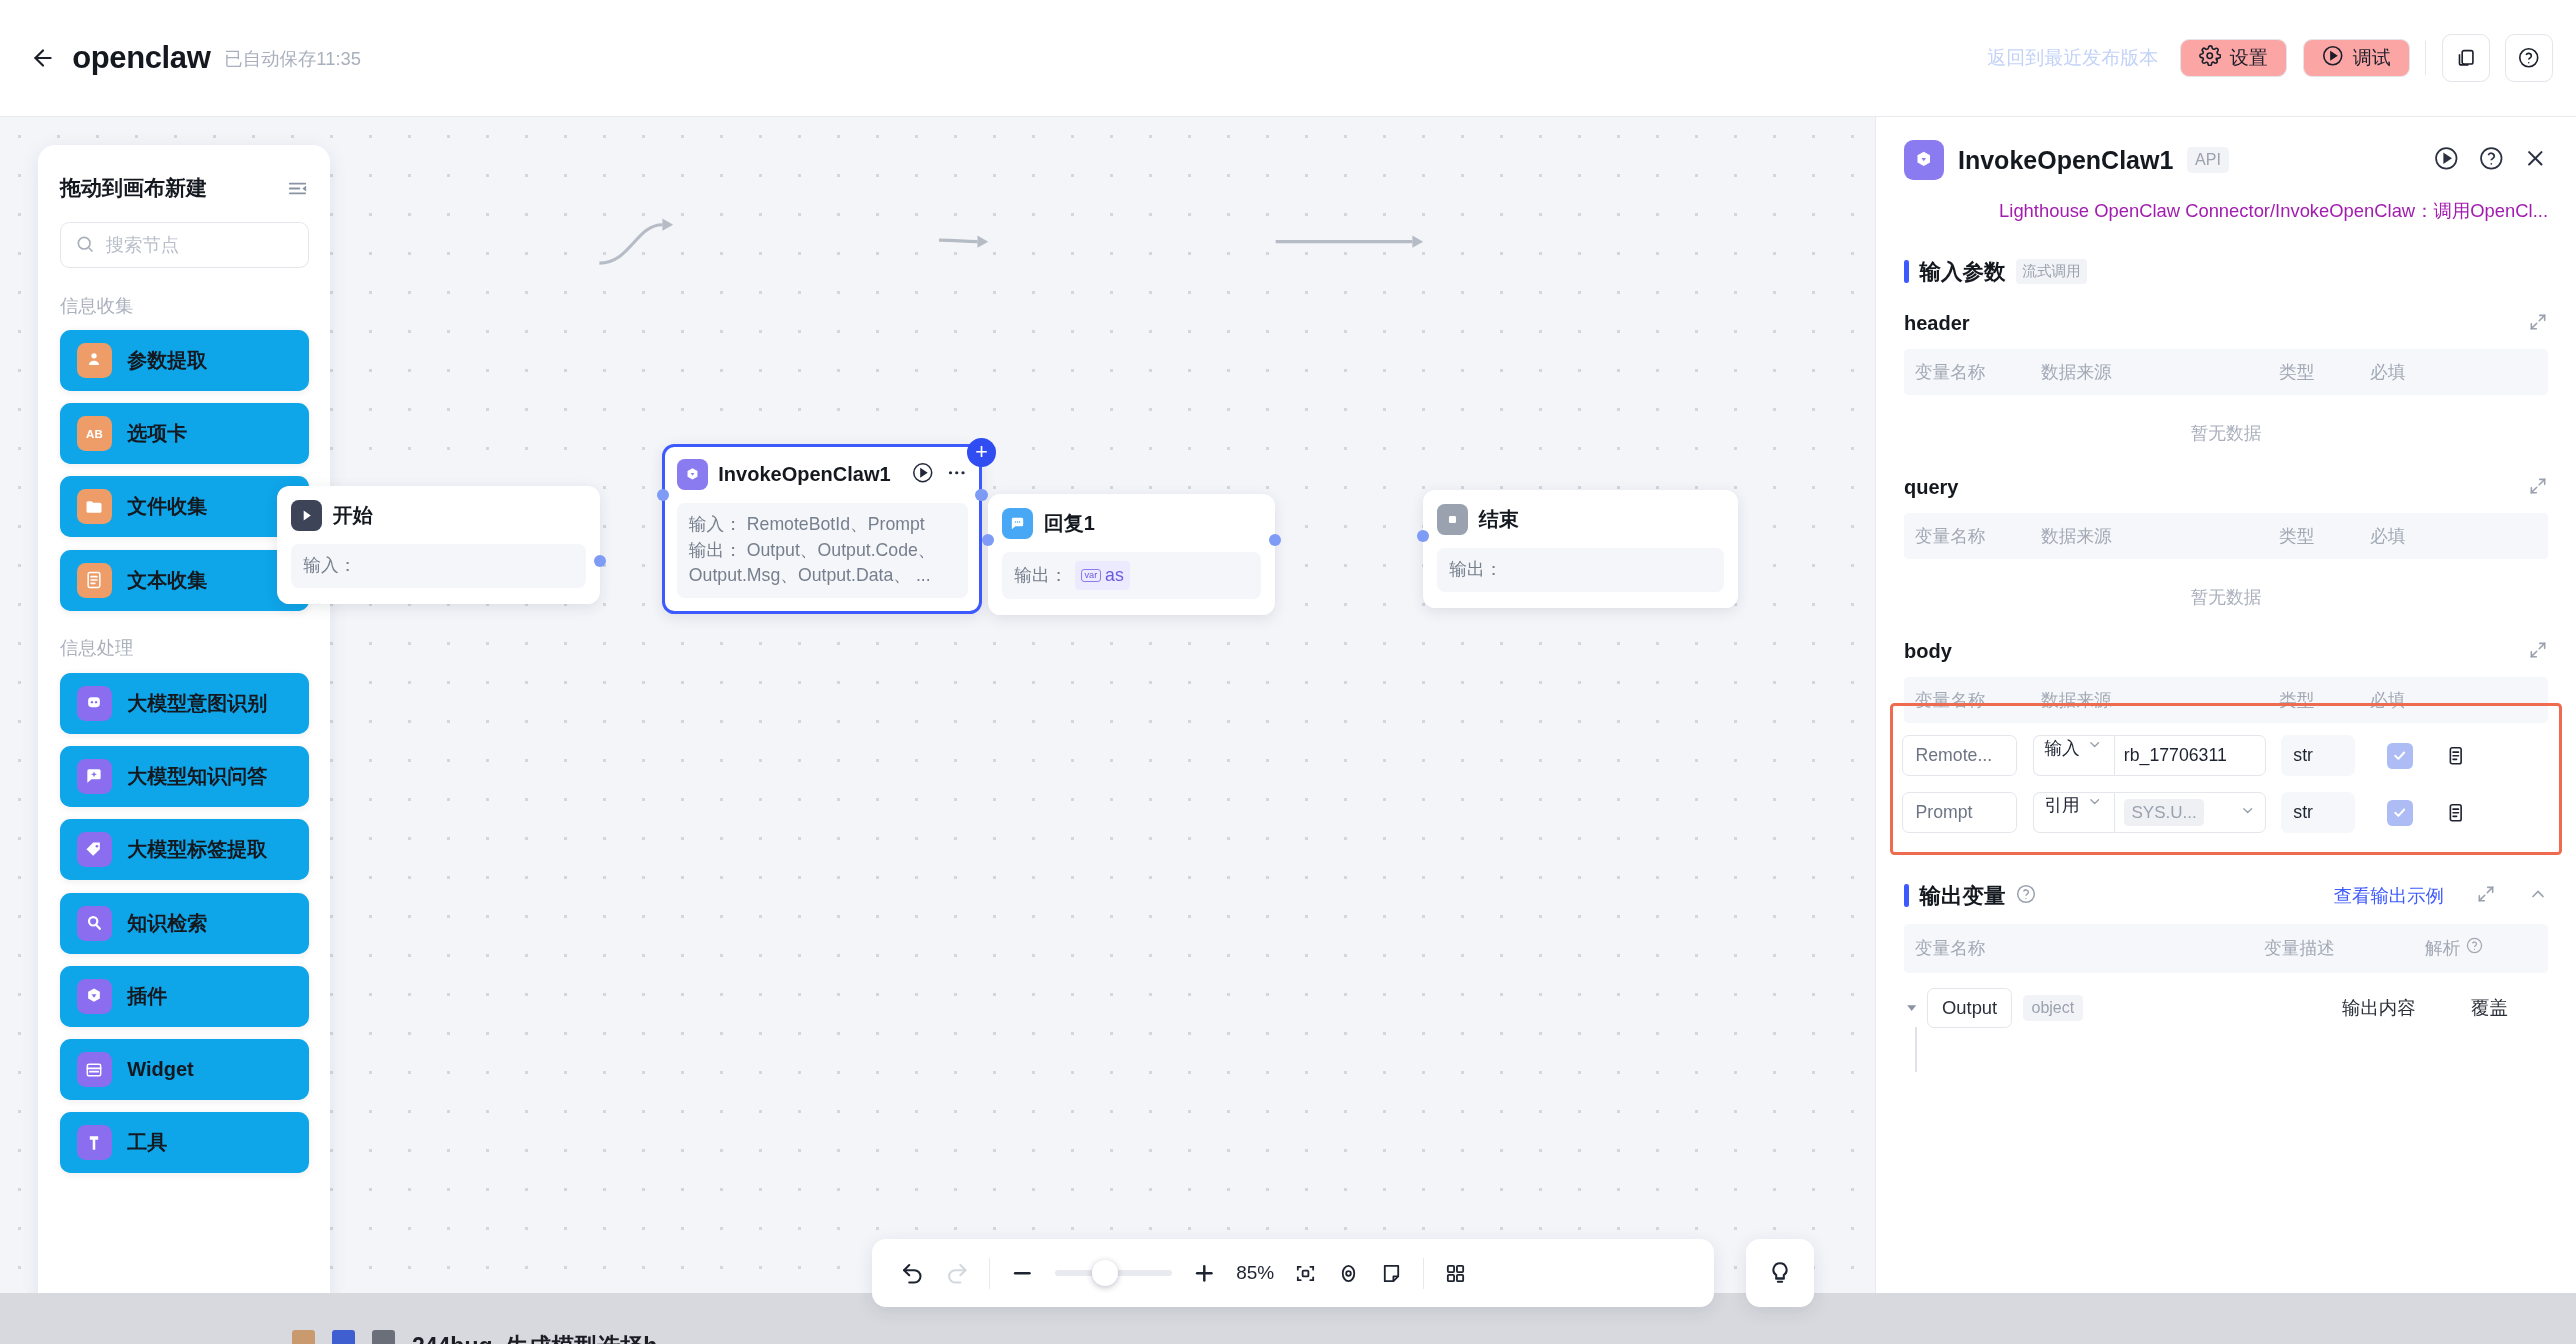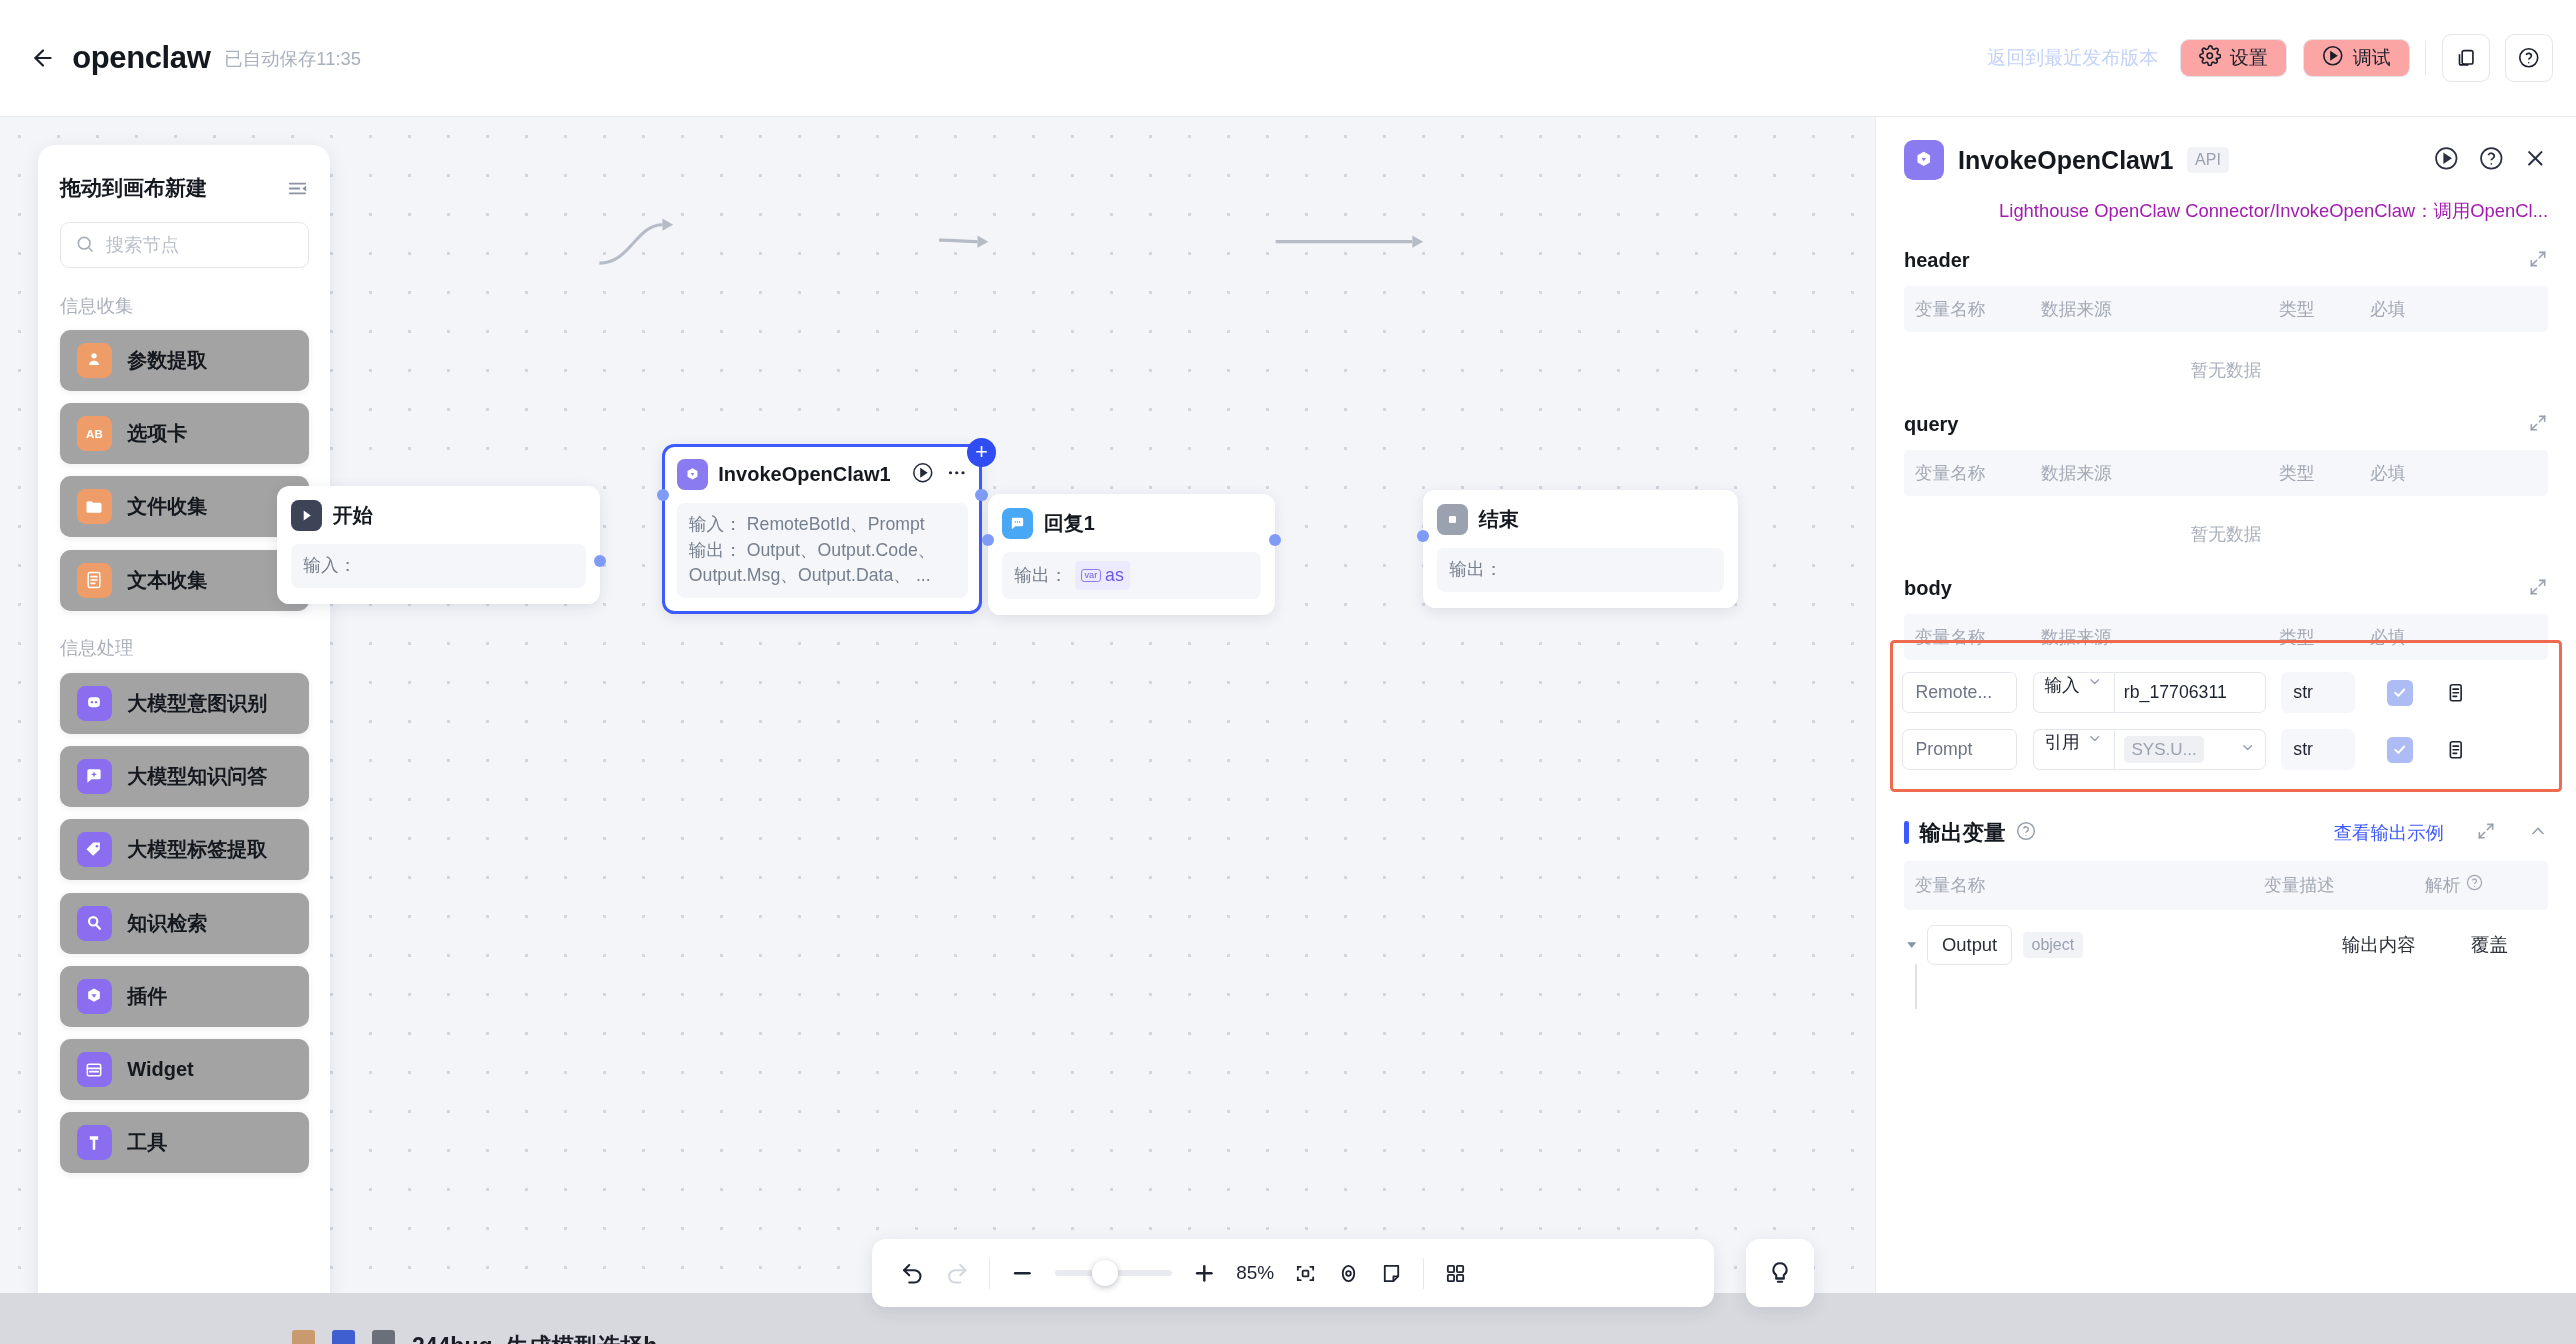--- a/index.html
+++ b/index.html
@@ -69,21 +69,21 @@
     display: flex; align-items: center; gap: 10.8px; padding: 0 14px; background:#fff;
   }
   .search-box input {
     border: none; outline: none; font-size: 18.4px; color: #2a2f39;
     background: transparent; width: 100%;
     font-family: "Liberation Sans", sans-serif;
   }
   .search-box input::placeholder { color: #b9bfca; }
   .pal-group { margin-top: 24.6px; font-size: 18.4px; color: #aab1bd; }
   .pal-item {
-    margin-top: 12.3px; height: 61px; background: #a3a3a3; border-radius: 10.8px;
+    margin-top: 12.3px; height: 61px; background: #0ea5e9; border-radius: 10.8px;
     box-shadow: 0 1.5px 7.7px rgba(25,35,65,.07);
     display: flex; align-items: center; gap: 15.4px; padding: 0 17px; cursor: pointer;
   }
   .pal-ic {
     width: 35px; height: 35px; border-radius: 8.5px; flex: none;
     display: flex; align-items: center; justify-content: center; color: #fff;
   }
   .pal-lbl { font-size: 20px; font-weight: 600; color: #14181f; }
 
   
@@ -624,20 +624,25 @@
           <svg width="24.6" height="24.6" viewBox="0 0 24 24" stroke="currentColor" stroke-width="2" stroke-linecap="round">
               <line x1="6" y1="6" x2="18" y2="18"></line>
               <line x1="18" y1="6" x2="6" y2="18"></line>
             </svg>
         </span>
       </div>
     </div>
 
     <div class="rp-desc">Lighthouse OpenClaw Connector/InvokeOpenClaw：调用OpenCl...</div>
 
+    <div class="sec-title">
+      <div class="sec-bar"></div>
+      <div class="sec-label">输入参数</div>
+      <div class="sec-tag">流式调用</div>
+    </div>
 
     <div class="grp">
       <div class="grp-hd">
         <div class="grp-nm">header</div>
         <div class="grp-exp">
           <svg width="20" height="20" viewBox="0 0 24 24" fill="none" stroke="currentColor" stroke-width="1.9" stroke-linecap="round">
               <polyline points="14 4 20 4 20 10"></polyline>
               <line x1="20" y1="4" x2="13.5" y2="10.5"></line>
               <polyline points="10 20 4 20 4 14"></polyline>
               <line x1="4" y1="20" x2="10.5" y2="13.5"></line>

